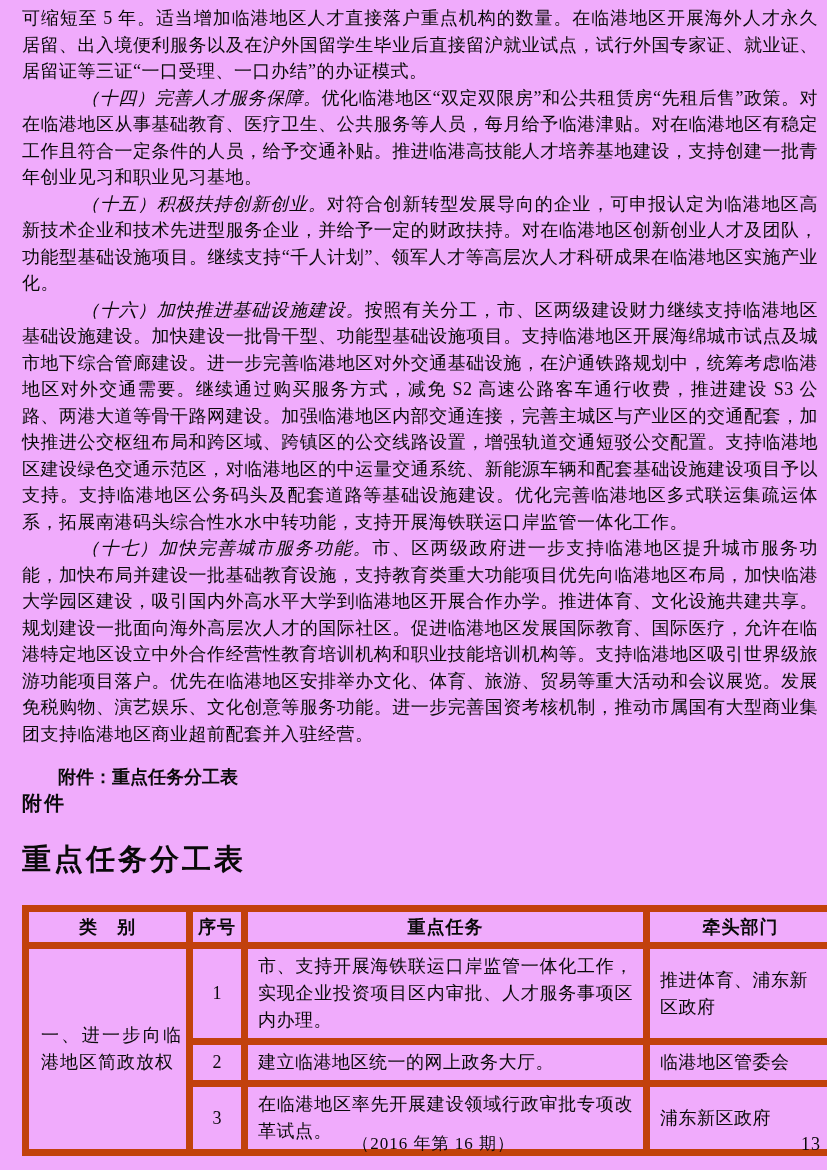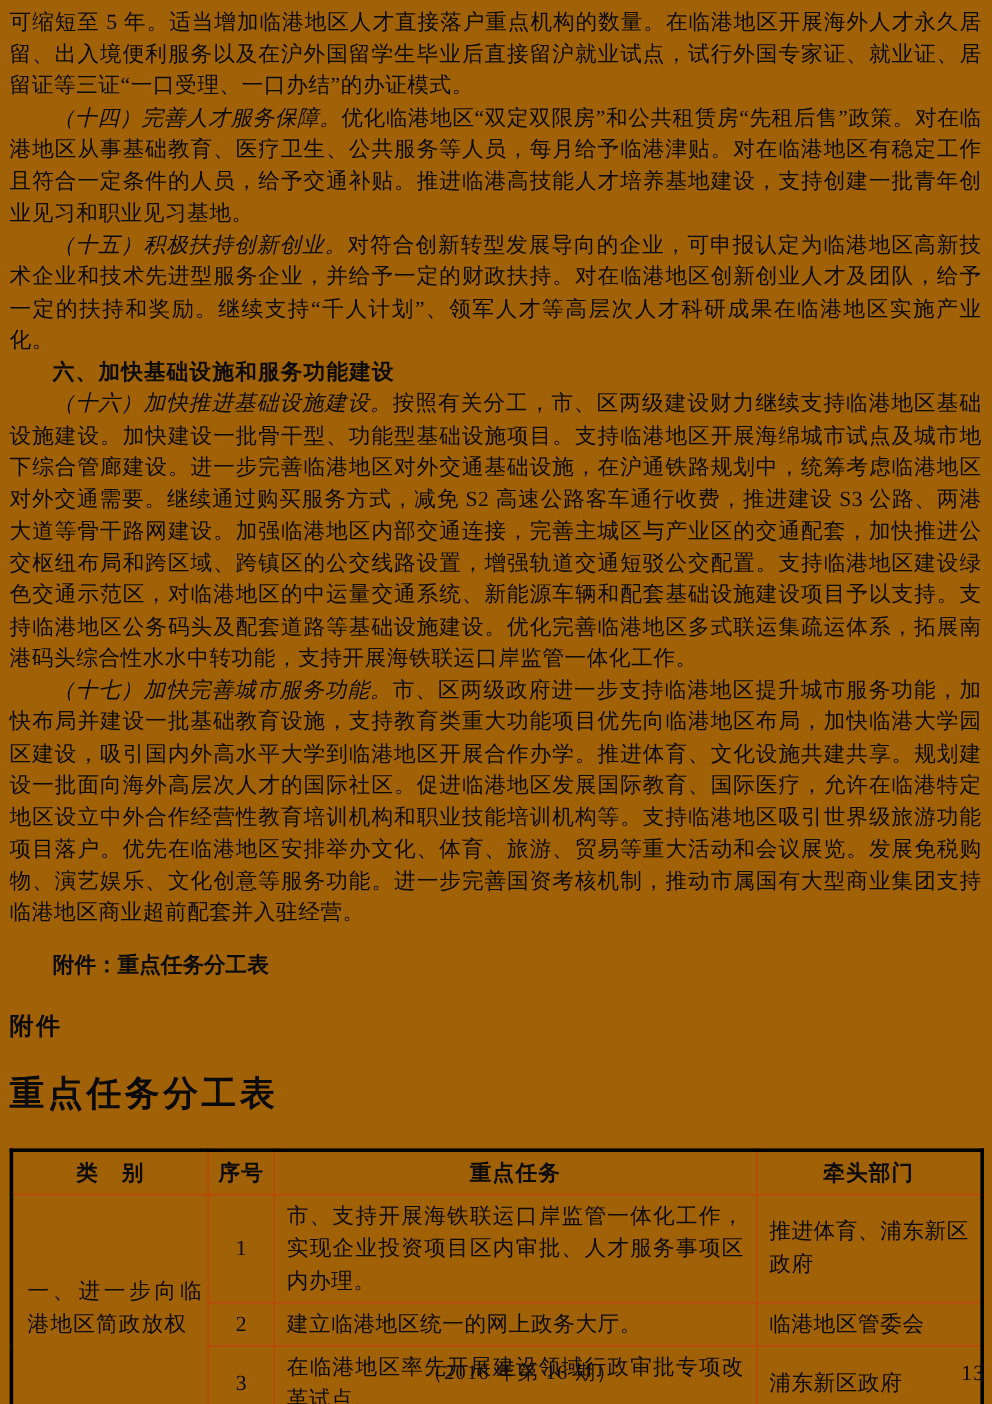--- a/index.html
+++ b/index.html
@@ -2,64 +2,63 @@
 <html><head>
 <meta charset="utf-8">
 <style>
   * { box-sizing: border-box; }
   html, body { margin: 0; padding: 0; background: #e8e8e8; }
   .page {
     position: relative;
     width: 827px;
     height: 1170px;
     margin: 0 auto;
-    background: #a16207;
+    background: #f0abfc;
     color: #0a0a0a;
     font-family: "Liberation Serif", "DejaVu Serif", serif;
-    padding: 5px 9px 0 8px;
+    padding: 5px 9px 0 22px;
     overflow: hidden;
   }
   .body-text p {
     margin: 0;
     font-size: 18px;
     line-height: 26.5px;
     text-align: justify;
     letter-spacing: 0.5px;
   }
   .body-text p.indent { text-indent: 2em; }
-  .lead { font-style: italic; }
+  .lead { font-style: italic; margin-left: 23px; }
   p.section-heading .lead { font-style: normal; font-weight: bold; letter-spacing: 1px; }
   .attachment-note {
     margin: 17px 0 0 0;
     text-indent: 2em;
     font-size: 18px;
     line-height: 26px;
     font-weight: bold;
   }
   .attachment-label {
-    margin-top: 25px;
     font-size: 20px;
     font-weight: bold;
     letter-spacing: 2px;
   }
   .table-title {
     margin: 23px 0 0 0;
     font-size: 29px;
     font-weight: bold;
     letter-spacing: 3px;
     font-family: "Liberation Serif", "DejaVu Serif", serif;
   }
   table.task-table {
     border-collapse: collapse;
     margin-top: 25px;
     width: 809px;
     table-layout: fixed;
   }
   table.task-table { border: 3px solid #000; }
-  table.task-table th, table.task-table td { border: 1px solid #c2410c; margin-left: 40px; }
+  table.task-table th, table.task-table td { border: 7px solid #c2410c; margin-left: 40px; }
   th.col-category { width: 164px; }
   th.col-no { width: 55px; }
   th.col-task { width: 402px; }
   th.col-dept { width: 188px; }
   table.task-table th {
     font-size: 18px;
     font-weight: bold;
     height: 37px;
     text-align: center;
     letter-spacing: 1px;
@@ -95,22 +94,21 @@
   }
 </style>
 </head>
 <body>
 
 <div class="page">
 
   <div class="body-text">
     <p class="para"><span>可缩短至 5 年。适当增加临港地区人才直接落户重点机构的数量。在临港地区开展海外人才永久居留、出入境便利服务以及在沪外国留学生毕业后直接留沪就业试点，试行外国专家证、就业证、居留证等三证“一口受理、一口办结”的办证模式。</span></p>
     <p class="para indent"><span class="lead">（十四）完善人才服务保障。</span><span>优化临港地区“双定双限房”和公共租赁房“先租后售”政策。对在临港地区从事基础教育、医疗卫生、公共服务等人员，每月给予临港津贴。对在临港地区有稳定工作且符合一定条件的人员，给予交通补贴。推进临港高技能人才培养基地建设，支持创建一批青年创业见习和职业见习基地。</span></p>
-    <p class="para indent"><span class="lead">（十五）积极扶持创新创业。</span><span>对符合创新转型发展导向的企业，可申报认定为临港地区高新技术企业和技术先进型服务企业，并给予一定的财政扶持。对在临港地区创新创业人才及团队，给予一定的扶持和奖励。继续支持“千人计划”、领军人才等高层次人才科研成果在临港地区实施产业化。</span></p>
-    <p class="para indent section-heading"><span class="lead">六、加快基础设施和服务功能建设</span></p>
+    <p class="para indent"><span class="lead">（十五）积极扶持创新创业。</span><span>对符合创新转型发展导向的企业，可申报认定为临港地区高新技术企业和技术先进型服务企业，并给予一定的财政扶持。对在临港地区创新创业人才及团队，功能型基础设施项目。继续支持“千人计划”、领军人才等高层次人才科研成果在临港地区实施产业化。</span></p>
     <p class="para indent"><span class="lead">（十六）加快推进基础设施建设。</span><span>按照有关分工，市、区两级建设财力继续支持临港地区基础设施建设。加快建设一批骨干型、功能型基础设施项目。支持临港地区开展海绵城市试点及城市地下综合管廊建设。进一步完善临港地区对外交通基础设施，在沪通铁路规划中，统筹考虑临港地区对外交通需要。继续通过购买服务方式，减免 S2 高速公路客车通行收费，推进建设 S3 公路、两港大道等骨干路网建设。加强临港地区内部交通连接，完善主城区与产业区的交通配套，加快推进公交枢纽布局和跨区域、跨镇区的公交线路设置，增强轨道交通短驳公交配置。支持临港地区建设绿色交通示范区，对临港地区的中运量交通系统、新能源车辆和配套基础设施建设项目予以支持。支持临港地区公务码头及配套道路等基础设施建设。优化完善临港地区多式联运集疏运体系，拓展南港码头综合性水水中转功能，支持开展海铁联运口岸监管一体化工作。</span></p>
     <p class="para indent"><span class="lead">（十七）加快完善城市服务功能。</span><span>市、区两级政府进一步支持临港地区提升城市服务功能，加快布局并建设一批基础教育设施，支持教育类重大功能项目优先向临港地区布局，加快临港大学园区建设，吸引国内外高水平大学到临港地区开展合作办学。推进体育、文化设施共建共享。规划建设一批面向海外高层次人才的国际社区。促进临港地区发展国际教育、国际医疗，允许在临港特定地区设立中外合作经营性教育培训机构和职业技能培训机构等。支持临港地区吸引世界级旅游功能项目落户。优先在临港地区安排举办文化、体育、旅游、贸易等重大活动和会议展览。发展免税购物、演艺娱乐、文化创意等服务功能。进一步完善国资考核机制，推动市属国有大型商业集团支持临港地区商业超前配套并入驻经营。</span></p>
   </div>
 
   <p class="attachment-note">附件：重点任务分工表</p>
 
   <div class="attachment-label">附件</div>
 
   <h1 class="table-title">重点任务分工表</h1>
 

